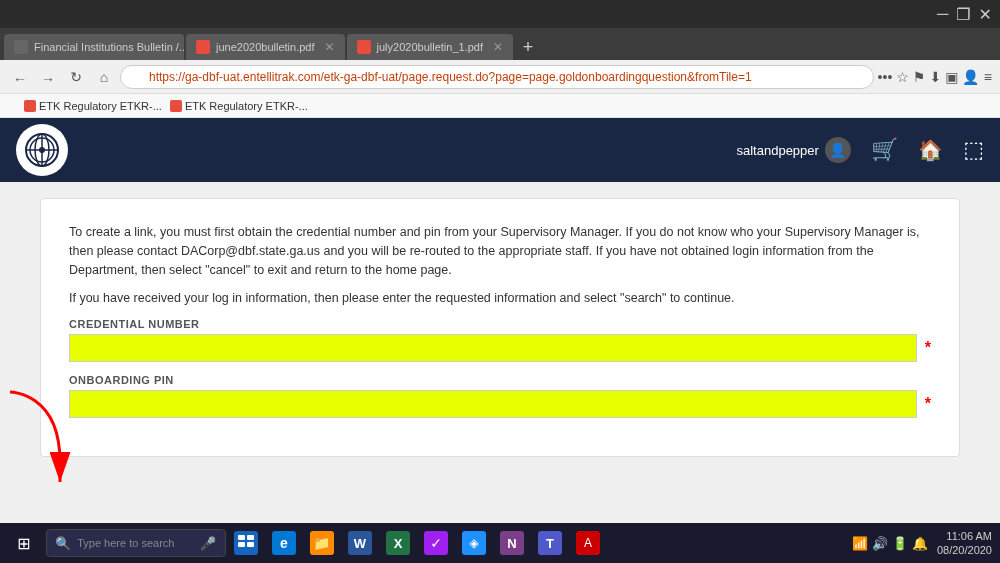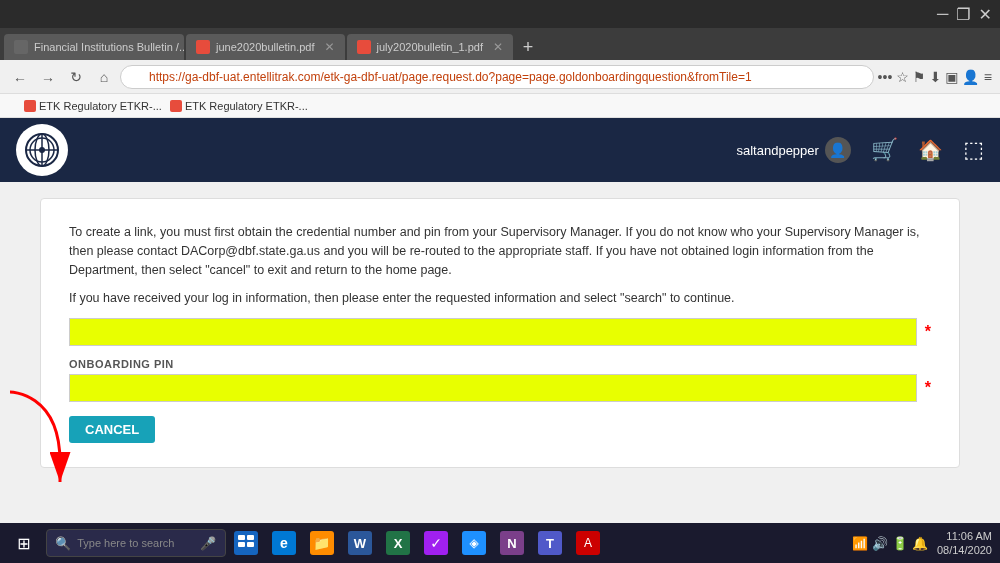--- a/index.html
+++ b/index.html
@@ -468,36 +468,36 @@
     </defs>
     <path d="M 10 10 C 10 10 60 10 60 80 L 60 100" stroke="red" stroke-width="3" fill="none" marker-end="url(#arrowhead)"></path>
   </svg>
 
   <div class="main-content">
     <div class="card">
       <p class="card-description">To create a link, you must first obtain the credential number and pin from your Supervisory Manager. If you do not know who your Supervisory Manager is, then please contact DACorp@dbf.state.ga.us and you will be re-routed to the appropriate staff. If you have not obtained login information from the Department, then select "cancel" to exit and return to the home page.</p>
       <p class="card-description">If you have received your log in information, then please enter the requested information and select "search" to continue.</p>
 
       <div class="form-group">
+        <label class="form-label">CREDENTIAL NUMBER</label>
         <div class="form-input-row">
           <input type="text" class="form-input" value="" style="">
           <span class="required-star">*</span>
         </div>
       </div>
 
       <div class="form-group">
         <label class="form-label">ONBOARDING PIN</label>
         <div class="form-input-row">
           <input type="password" class="form-input" value="" style="">
           <span class="required-star">*</span>
         </div>
       </div>
 
       <div class="btn-row">
-        <button class="btn-cancel">CANCEL</button>
       </div>
     </div>
   </div>
 </div>
 
 <div class="taskbar">
   <div class="taskbar-start">⊞</div>
   <div class="taskbar-search">
     <span style="font-size:13px;">🔍</span>
     <span style="font-size:11px;color:#888;">Type here to search</span>
@@ -562,16 +562,16 @@
   </div>
   <div class="taskbar-right">
     <div class="taskbar-icons">
       <span style="font-size:13px;color:#ccc;">📶</span>
       <span style="font-size:13px;color:#ccc;">🔊</span>
       <span style="font-size:13px;color:#ccc;">🔋</span>
       <span style="font-size:13px;color:#ccc;cursor:pointer;">🔔</span>
     </div>
     <div class="taskbar-clock">
       <div style="color:#ccc;font-size:11px;">11:06 AM</div>
-      <div style="color:#ccc;font-size:11px;">08/14/2020</div>
+      <div style="color:#ccc;font-size:11px;">08/20/2020</div>
     </div>
   </div>
 </div>
 
 </body></html>

